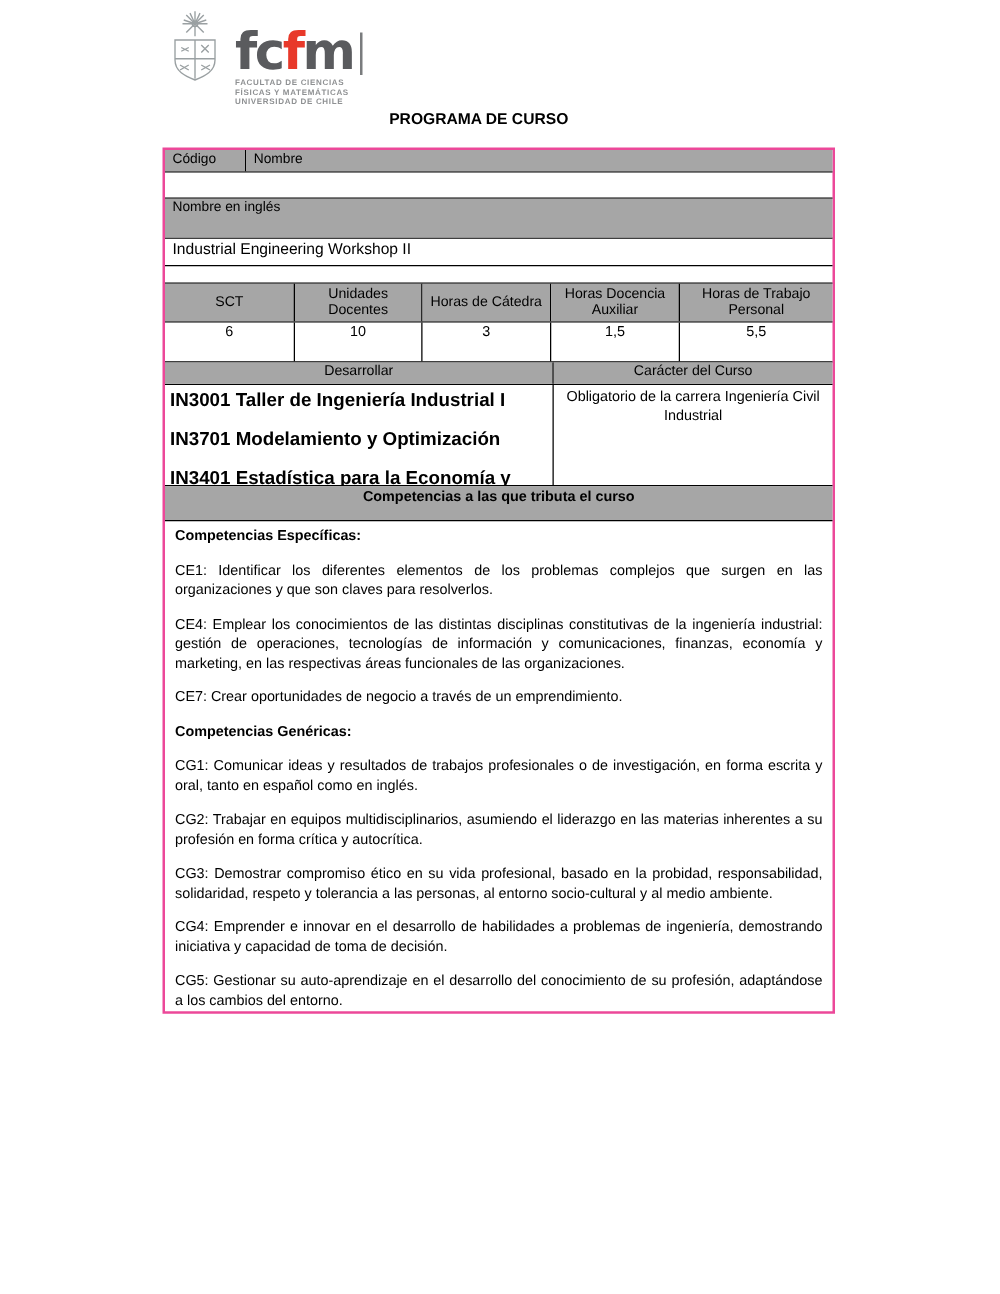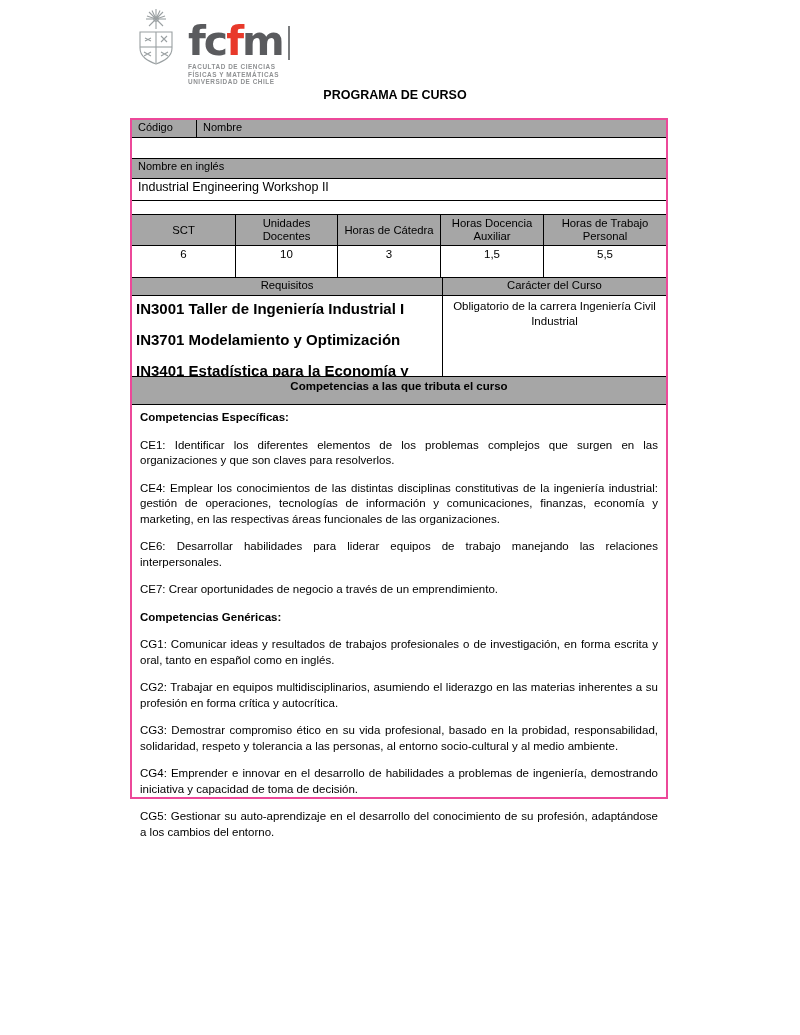--- a/index.html
+++ b/index.html
@@ -20,40 +20,40 @@
   }
   .wm-red { color:#e8392a; }
   .wm-bar { display:inline-block; width:2px; height:34px; background:#7a7c7e; margin-left:5px; }
   .logo-sub {
     margin-top:3px; font-size:6.4px; line-height:7.6px; letter-spacing:0.55px;
     color:#8f9193; font-weight:bold;
   }
 
   
   .doc-title {
-    position:absolute; top:88px; left:126px; width:538px;
+    position:absolute; top:88px; left:114px; width:538px;
     text-align:center; font-size:12.5px; font-weight:bold;
   }
 
   
   .tbl {
     position:absolute; left:130px; top:118px; width:538px;
     border:2px solid #ec4899; background:#fff;
   }
   .row { display:flex; width:100%; }
   .bb  { border-bottom:1px solid #000; }
   .bt  { border-top:1px solid #000; }
   .cell { padding:1px 6px; overflow:hidden; }
   .br   { border-right:1px solid #000; }
   .gray { background:#a6a6a6; }
   .center { text-align:center;margin-top:28px; }
 
   .r-codigo-h  { height:18px; font-size:11px; }
   .r-codigo-v  { height:21px; font-size:12.5px; }
-  .r-ingles-h  { height:20px; font-size:11px; }
+  .r-ingles-h  { height:32px; font-size:11px; }
   .r-ingles-v  { height:22px; font-size:12.5px; }
   .r-gap       { height:13px; }
   .w-codigo    { width:65px; }
   .flex1       { flex:1; }
 
   .r-hours-h { height:32px; }
   .r-hours-h .cell {
     display:flex; align-items:center; justify-content:center;
     font-size:11.3px; line-height:13px; text-align:center; padding:1px 4px;
   }
@@ -160,21 +160,21 @@
 
   <div class="row r-hours-v bb">
     <div class="cell br w-h1">6</div>
     <div class="cell br w-h2">10</div>
     <div class="cell br w-h3">3</div>
     <div class="cell br w-h4">1,5</div>
     <div class="cell flex1">5,5</div>
   </div>
 
   <div class="row r-req-h bb">
-    <div class="cell gray br w-req">Requisitos</div>
+    <div class="cell gray br w-req">Desarrollar</div>
     <div class="cell gray flex1">Carácter del Curso</div>
   </div>
 
   <div class="row r-req-v bb">
     <div class="cell br w-req req-items">
       <div>IN3001 Taller de Ingeniería Industrial I</div>
       <div>IN3701 Modelamiento y Optimización</div>
       <div>IN3401 Estadística para la Economía y Gestión</div>
     </div>
     <div class="cell flex1 caracter">Obligatorio de la carrera Ingeniería Civil Industrial</div>
@@ -182,21 +182,20 @@
 
   <div class="row r-comp-h bb">
     <div class="cell flex1 gray">Competencias a las que tributa el curso</div>
   </div>
 
   <div class="row r-body">
     <div class="body-cell">
       <p class="sec-title">Competencias Específicas:</p>
       <p>CE1: Identificar los diferentes elementos de los problemas complejos que surgen en las organizaciones y que son claves para resolverlos.</p>
       <p>CE4: Emplear los conocimientos de las distintas disciplinas constitutivas de la ingeniería industrial: gestión de operaciones, tecnologías de información y comunicaciones, finanzas, economía y marketing, en las respectivas áreas funcionales de las organizaciones.</p>
-      <p>CE6: Desarrollar habilidades para liderar equipos de trabajo manejando las relaciones interpersonales.</p>
       <p>CE7: Crear oportunidades de negocio a través de un emprendimiento.</p>
       <p class="sec-title">Competencias Genéricas:</p>
       <p>CG1: Comunicar ideas y resultados de trabajos profesionales o de investigación, en forma escrita y oral, tanto en español como en inglés.</p>
       <p>CG2: Trabajar en equipos multidisciplinarios, asumiendo el liderazgo en las materias inherentes a su profesión en forma crítica y autocrítica.</p>
       <p>CG3: Demostrar compromiso ético en su vida profesional, basado en la probidad, responsabilidad, solidaridad, respeto y tolerancia a las personas, al entorno socio-cultural y al medio ambiente.</p>
       <p>CG4: Emprender e innovar en el desarrollo de habilidades a problemas de ingeniería, demostrando iniciativa y capacidad de toma de decisión.</p>
       <p>CG5: Gestionar su auto-aprendizaje en el desarrollo del conocimiento de su profesión, adaptándose a los cambios del entorno.</p>
     </div>
   </div>
 

